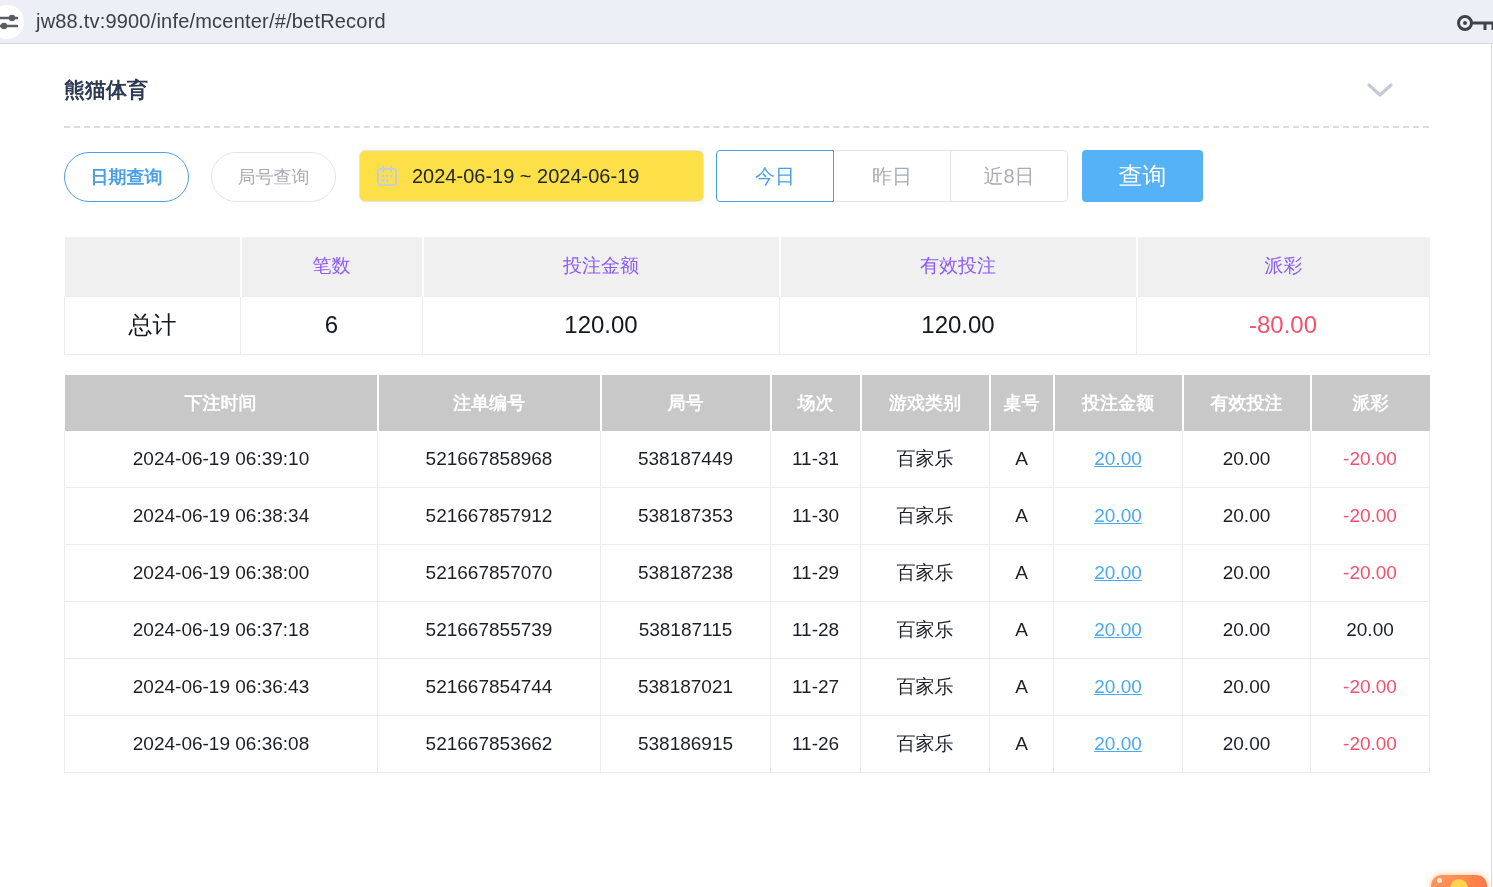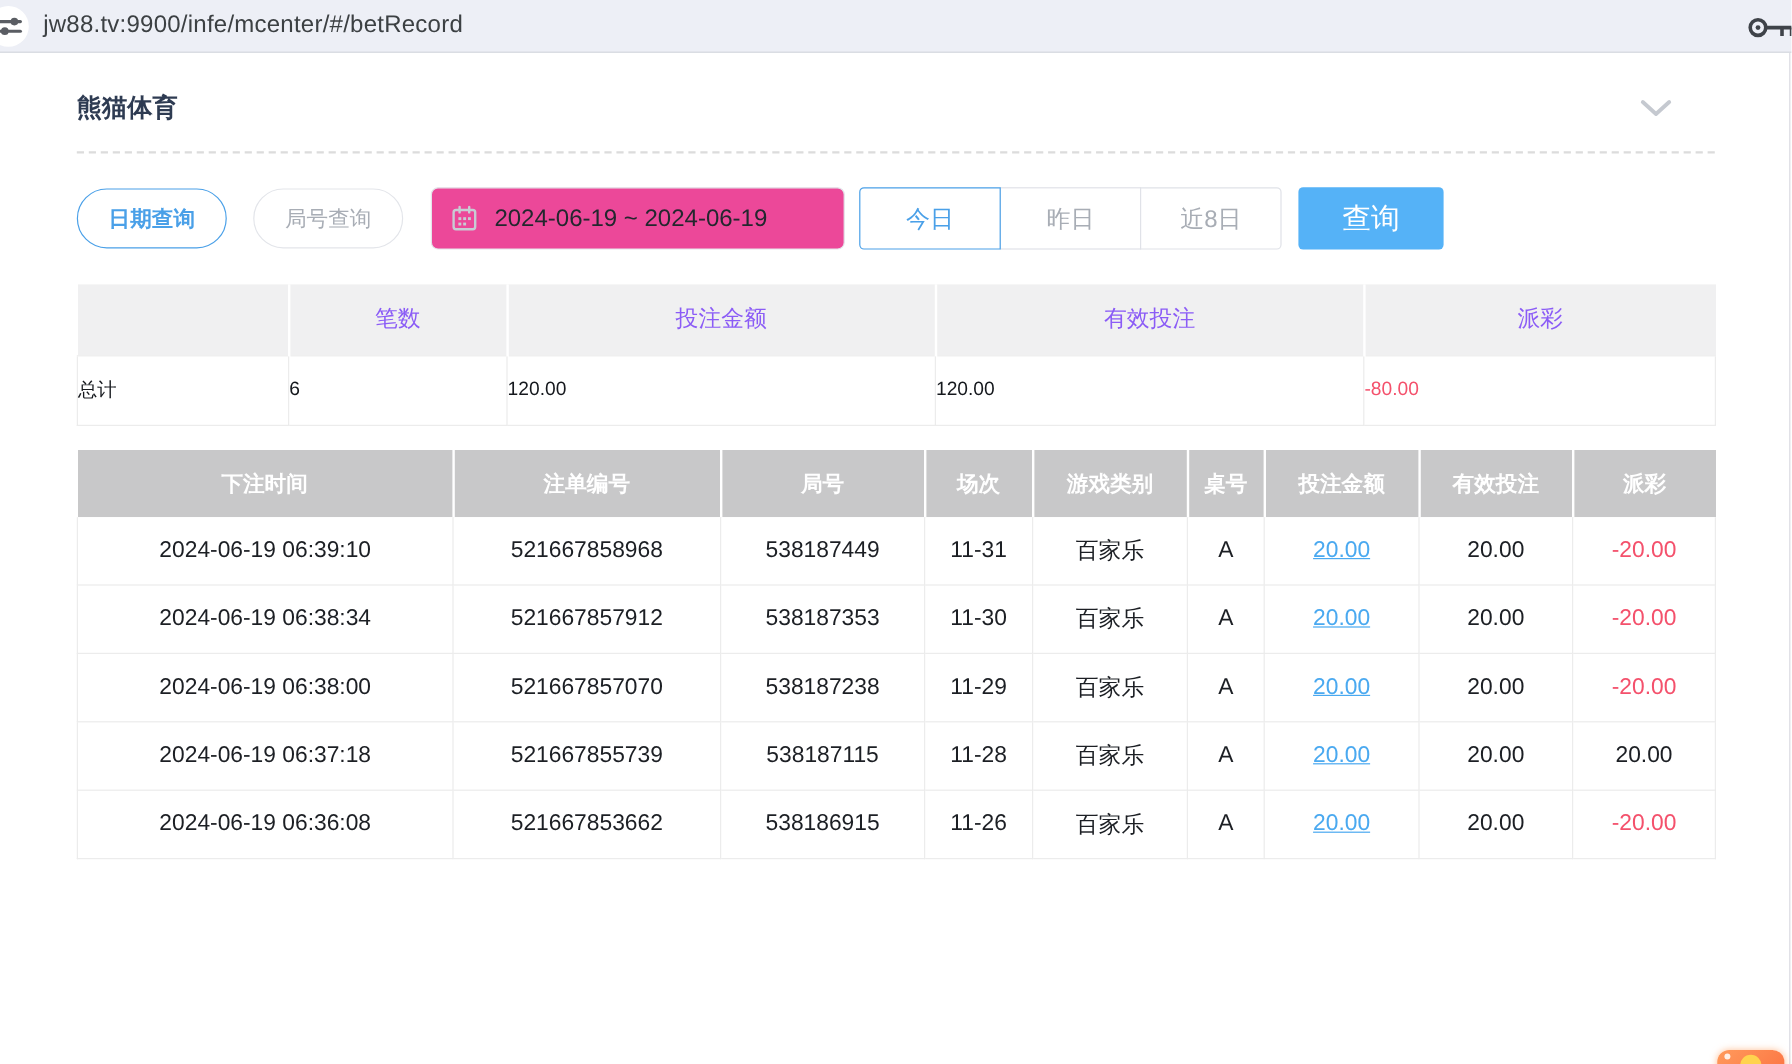--- a/index.html
+++ b/index.html
@@ -33,31 +33,31 @@
   .key-icon{position:absolute;right:-6px;top:11px;width:44px;height:24px;}
   
   .content{padding:0 64px;}
   .section-header{display:flex;align-items:center;justify-content:space-between;text-align:center;}
   .section-title{font-size:21px;font-weight:bold;color:var(--navy);}
   .chev{margin-right:34px;display:inline-flex;}
   .panda-header{margin-top:33px;height:25px;}
   .dashed-divider{border-top:2px dashed #dcdcdc;margin-top:24px;}
   .bb-header{margin-top:45px;height:25px;}
   
-  .filter-row{margin-top:34px;display:flex;align-items:center;height:40px;}
+  .filter-row{margin-top:34px;display:flex;align-items:flex-end;height:40px;}
   .pill-btn{
     height:50px;width:125px;border-radius:25px;background:#fff;cursor:pointer;
     border:1px solid #e3e5ea;color:var(--muted);font-size:18px;
     font-family:inherit;
   }
   .pill-btn.active{border:1px solid var(--accent);color:var(--accent);font-weight:bold;}
   .pill-btn + .pill-btn{margin-left:22px;}
   .date-input{
     margin-left:23px;width:345px;height:52px;border:1px solid #e3e5ea;border-radius:6px;
-    display:flex;align-items:center;padding:0 16px;background:#ec4899;cursor:pointer;
+    display:flex;align-items:center;padding:0 16px;background:#fde047;cursor:pointer;
   }
   .date-input .cal{display:inline-flex;margin-right:14px;}
   .date-input .date-text{font-size:20px;color:#23272e;}
   .segmented{margin-left:12px;display:flex;height:52px;}
   .seg-btn{
     width:118px;height:52px;background:#fff;border:1px solid #e0e2e8;color:var(--muted);
     font-size:20px;cursor:pointer;margin-left:-1px;font-family:inherit;position:relative;
   }
   .seg-btn:first-child{margin-left:0;border-radius:4px 0 0 4px;}
   .seg-btn:last-child{border-radius:0 4px 4px 0;}
@@ -68,21 +68,21 @@
   }
   
   table{border-collapse:collapse;table-layout:fixed;width:1365px;}
   .summary-table{margin-top:35px;}
   .summary-table th{
     background:var(--summary-head-bg);height:59px;font-size:19px;font-weight:400;color:#8b5cf6;
     border-right:2px solid #fff;border-bottom:1px solid var(--border);
   }
   .summary-table th:last-child{border-right:none;}
   .summary-table td{
-    height:58px;text-align:left;font-size:16px;color:#15181d;background:#fff;
+    height:58px;text-align:center;font-size:24px;color:#15181d;background:#fff;
     border:1px solid var(--border);border-top:none;
   }
   .summary-table td.neg{color:var(--red);}
   
   .detail-table{margin-top:20px;}
   .detail-table th{
     background:var(--detail-head-bg);color:#fff;font-weight:bold;font-size:18px;height:56px;
     border-right:2px solid #fff;
   }
   .detail-table th:last-child{border-right:none;}
@@ -257,20 +257,31 @@
           <td>521667855739</td>
           <td>538187115</td>
           <td>11-28</td>
           <td>百家乐</td>
           <td>A</td>
           <td><a href="#" class="bet-link">20.00</a></td>
           <td>20.00</td>
           <td>20.00</td>
         </tr>
         <tr>
+          <td>2024-06-19 06:36:43</td>
+          <td>521667854744</td>
+          <td>538187021</td>
+          <td>11-27</td>
+          <td>百家乐</td>
+          <td>A</td>
+          <td><a href="#" class="bet-link">20.00</a></td>
+          <td>20.00</td>
+          <td class="neg">-20.00</td>
+        </tr>
+        <tr>
           <td>2024-06-19 06:36:08</td>
           <td>521667853662</td>
           <td>538186915</td>
           <td>11-26</td>
           <td>百家乐</td>
           <td>A</td>
           <td><a href="#" class="bet-link">20.00</a></td>
           <td>20.00</td>
           <td class="neg">-20.00</td>
         </tr>

